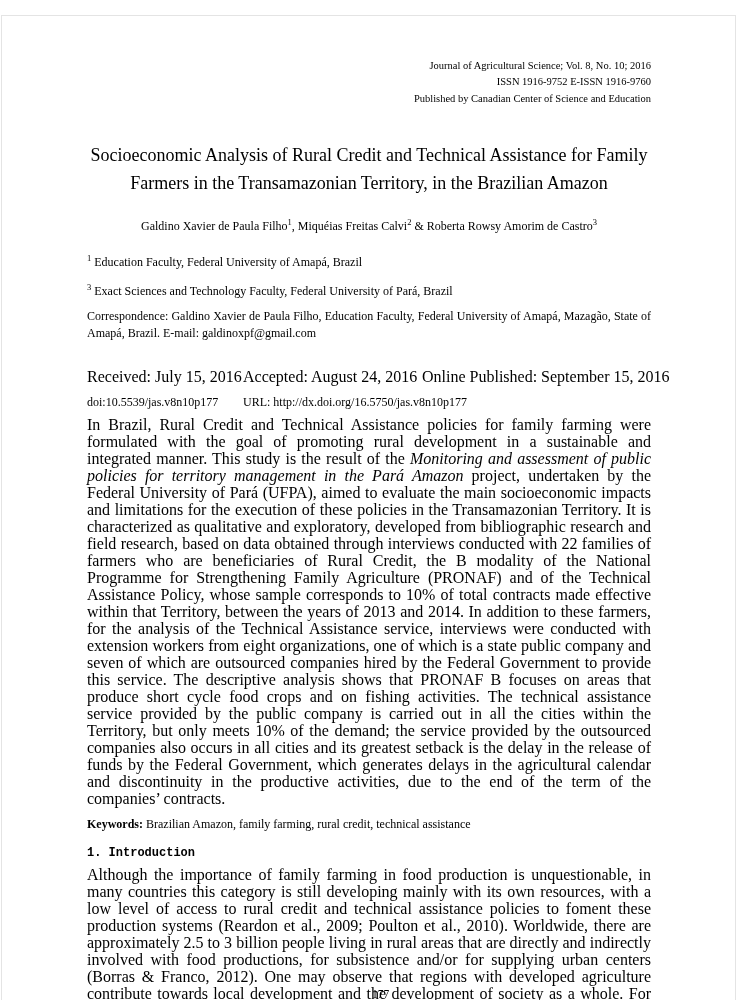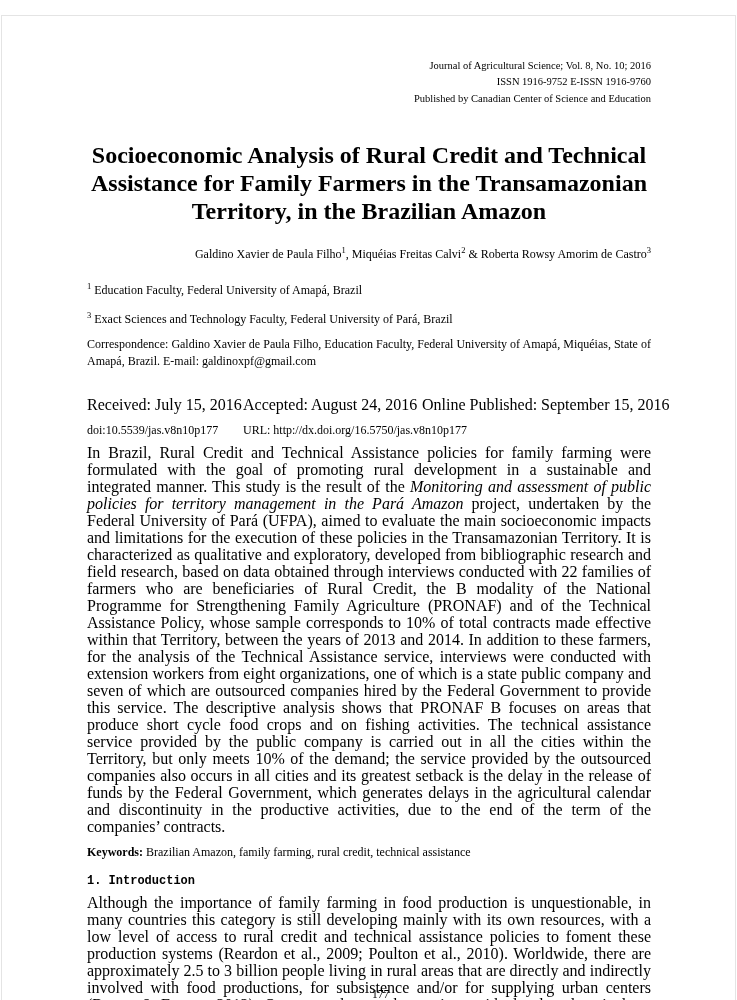--- a/index.html
+++ b/index.html
@@ -10,24 +10,24 @@
     border:1px solid #e4e4e4;
     font-family:"Liberation Serif","DejaVu Serif",serif;
     color:#000000;
   }
   .content { padding:42px 84px 0 85px; }
 
   .masthead { text-align:right; font-size:10.5px; line-height:1.55; }
 
   .article-title {
     margin-top:34px; text-align:center;
-    font-size:24px; font-weight:700; line-height:28px;
+    font-size:18px; font-weight:400; line-height:28px;
   }
 
-  .authors { margin-top:20px; text-align:right; font-size:12px; }
+  .authors { margin-top:20px; text-align:center; font-size:12px; }
   .authors sup, .affil sup { font-size:8.5px; }
 
   .affils { margin-top:16px; }
   .affil { font-size:12px; line-height:16px; margin-bottom:9px; }
 
   .correspondence {
     font-size:12px; line-height:17px; text-align:justify; margin-top:3px;
   }
   .bold { font-weight:700; }
 
@@ -66,21 +66,21 @@
 
     <div class="authors">
       <span>Galdino Xavier de Paula Filho</span><sup>1</sup><span>, Miquéias Freitas Calvi</span><sup>2</sup><span> &amp; Roberta Rowsy Amorim de Castro</span><sup>3</sup>
     </div>
 
     <div class="affils">
       <div class="affil"><sup>1</sup><span> Education Faculty, Federal University of Amapá, Brazil</span></div>
       <div class="affil"><sup>3</sup><span> Exact Sciences and Technology Faculty, Federal University of Pará, Brazil</span></div>
     </div>
 
-    <p class="correspondence"><span>Correspondence:</span><span> Galdino Xavier de Paula Filho, Education Faculty, Federal University of Amapá, Miquéias, State of Amapá, Brazil. E-mail: galdinoxpf@gmail.com</span></p>
+    <p class="correspondence"><span>Correspondence:</span><span> Galdino Xavier de Paula Filho, Education Faculty, Federal University of Amapá, Mazagão, State of Amapá, Brazil. E-mail: galdinoxpf@gmail.com</span></p>
 
     <div class="dates-row">
       <span class="date-col1">Received: July 15, 2016</span><span class="date-col2">Accepted: August 24, 2016</span><span>Online Published: September 15, 2016</span>
     </div>
 
     <div class="ids-row">
       <span class="id-col1">doi:10.5539/jas.v8n10p177</span><span>URL: http://dx.doi.org/16.5750/jas.v8n10p177</span>
     </div>
 
     <p class="para"><span>In Brazil, Rural Credit and Technical Assistance policies for family farming were formulated with the goal of promoting rural development in a sustainable and integrated manner. This study is the result of the </span><span class="italic">Monitoring and assessment of public policies for territory management in the Pará Amazon</span><span> project, undertaken by the Federal University of Pará (UFPA), aimed to evaluate the main socioeconomic impacts and limitations for the execution of these policies in the Transamazonian Territory. It is characterized as qualitative and exploratory, developed from bibliographic research and field research, based on data obtained through interviews conducted with 22 families of farmers who are beneficiaries of Rural Credit, the B modality of the National Programme for Strengthening Family Agriculture (PRONAF) and of the Technical Assistance Policy, whose sample corresponds to 10% of total contracts made effective within that Territory, between the years of 2013 and 2014. In addition to these farmers, for the analysis of the Technical Assistance service, interviews were conducted with extension workers from eight organizations, one of which is a state public company and seven of which are outsourced companies hired by the Federal Government to provide this service. The descriptive analysis shows that PRONAF B focuses on areas that produce short cycle food crops and on fishing activities. The technical assistance service provided by the public company is carried out in all the cities within the Territory, but only meets 10% of the demand; the service provided by the outsourced companies also occurs in all cities and its greatest setback is the delay in the release of funds by the Federal Government, which generates delays in the agricultural calendar and discontinuity in the productive activities, due to the end of the term of the companies’ contracts.</span></p>

